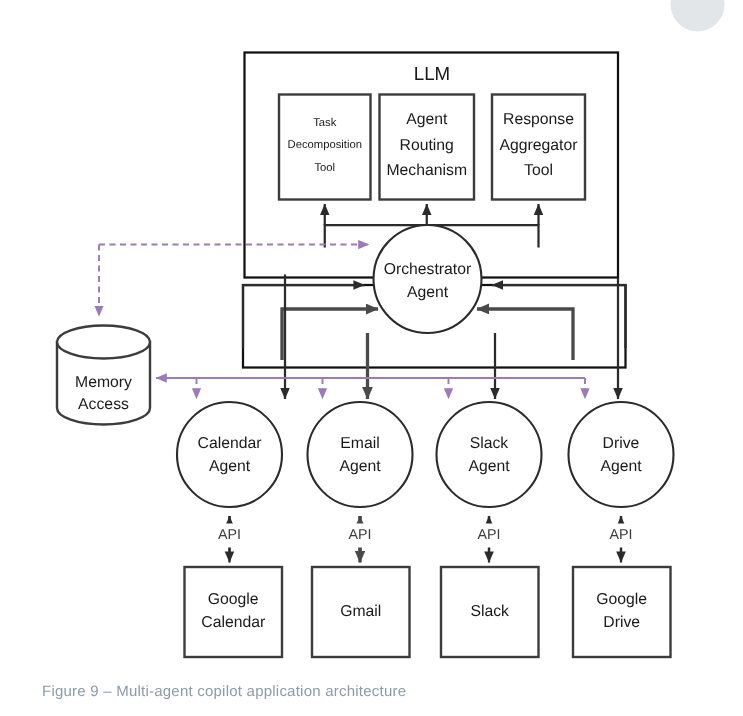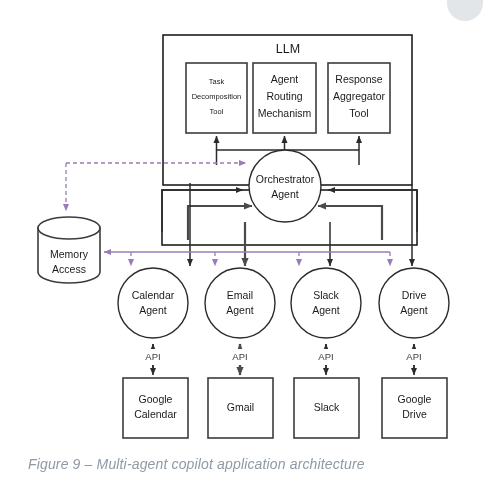--- a/index.html
+++ b/index.html
@@ -61,22 +61,21 @@
     fill: none;
     stroke: #9b7cb8;
     stroke-width: 1.3;
     stroke-dasharray: 4 3;
   }
   .caption-text {
     position: absolute;
     left: 28px;
     top: 456px;
     font-family: "Liberation Sans", sans-serif;
-    font-size: 14px;
-    font-style: italic;
+    font-size: 10px;
     color: #8e9aa6;
     letter-spacing: 0.15px;
     white-space: nowrap;
   }
   .corner-blob {
     position: absolute;
     width: 36px;
     height: 36px;
     border-radius: 50%;
     background: #e2e6e9;

